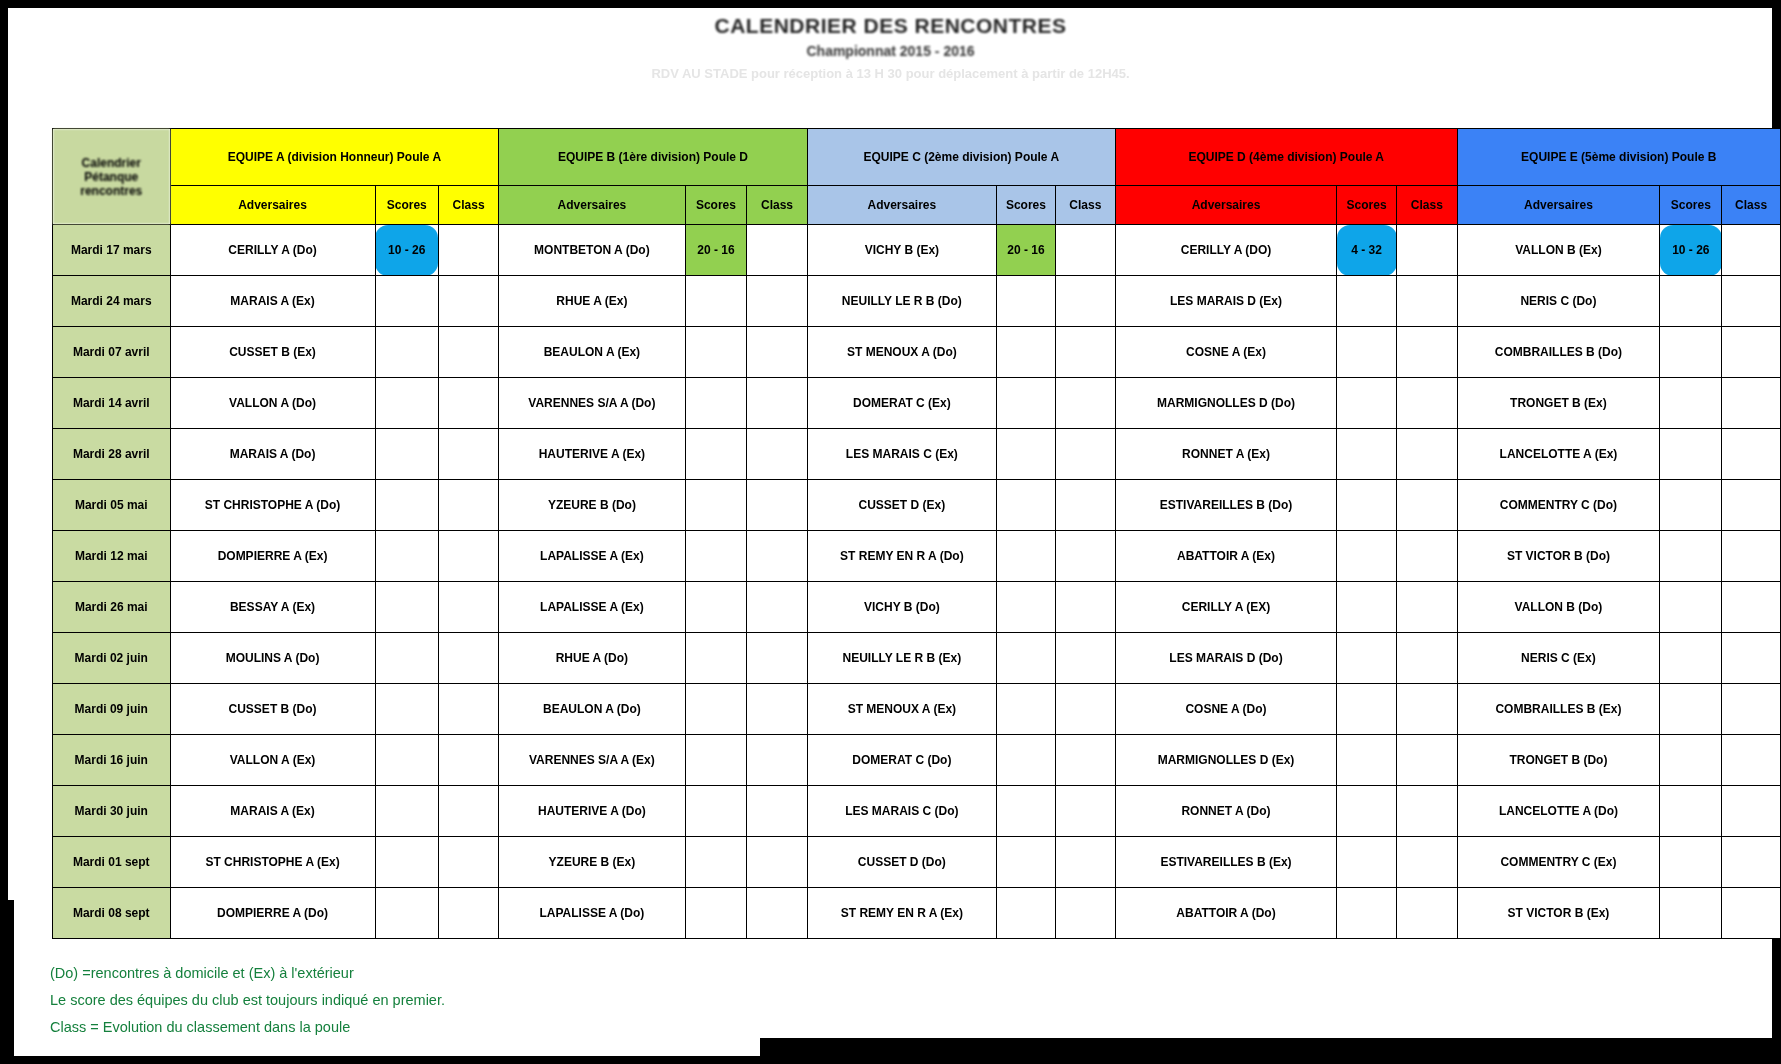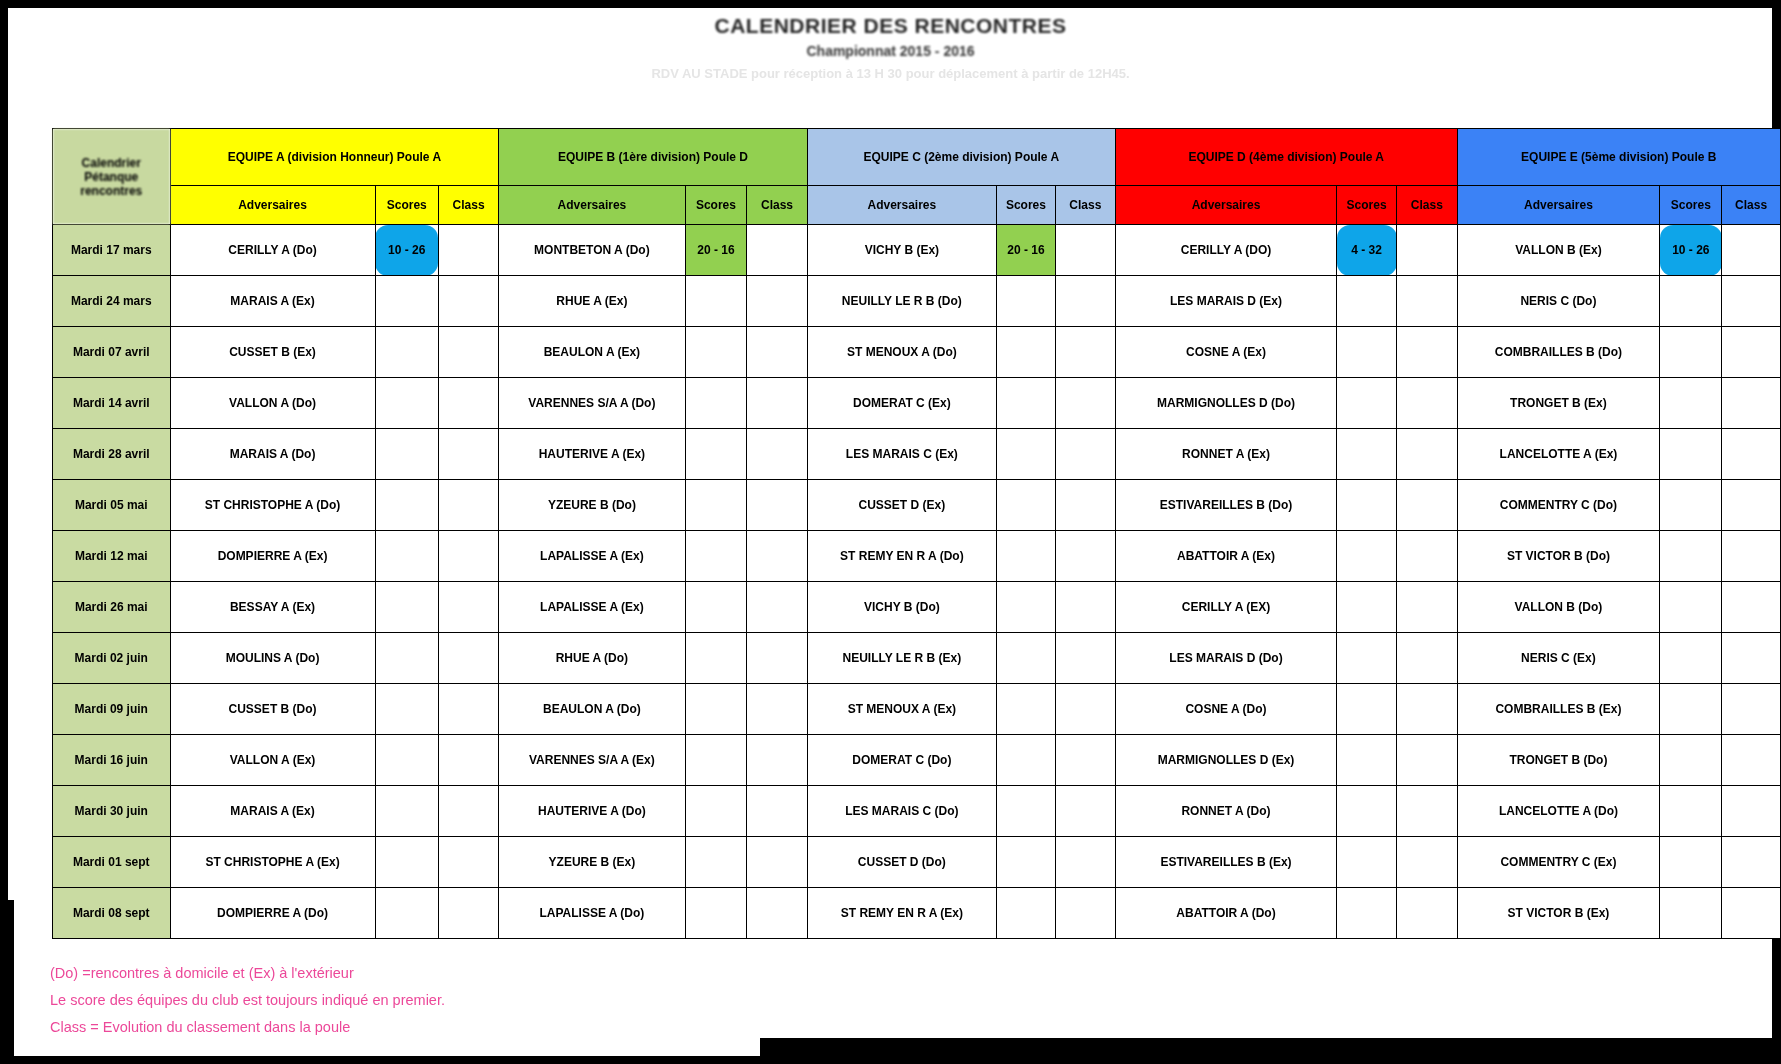--- a/index.html
+++ b/index.html
@@ -68,21 +68,21 @@
   .col-a{background:#ffff00;}
   .col-b{background:#92d050;}
   .col-c{background:#a9c5e8;}
   .col-d{background:#ff0000;}
   .col-e{background:#3b82f6;}
 
   .sc-pink{background:#0ea5e9;border-radius:13px;}
   .sc-green{background:#92d050;}
 
   .notes{
-    position:absolute;left:50px;top:960px;font-size:14.5px;color:#ec4899;
+    position:absolute;left:50px;top:960px;font-size:14.5px;color:#15803d;
     line-height:1.85;
   }
   .notes div{white-space:nowrap;}
 
   
   .blk-left-bottom{left:0;top:900px;width:14px;height:164px;}
   .blk-bottom-right{left:760px;top:1038px;width:1021px;height:26px;}
   .blk-top{left:0;top:0;width:1781px;height:8px;}
   .blk-left{left:0;top:0;width:8px;height:906px;}
   .blk-right{left:1772px;top:0;width:9px;height:1064px;}

